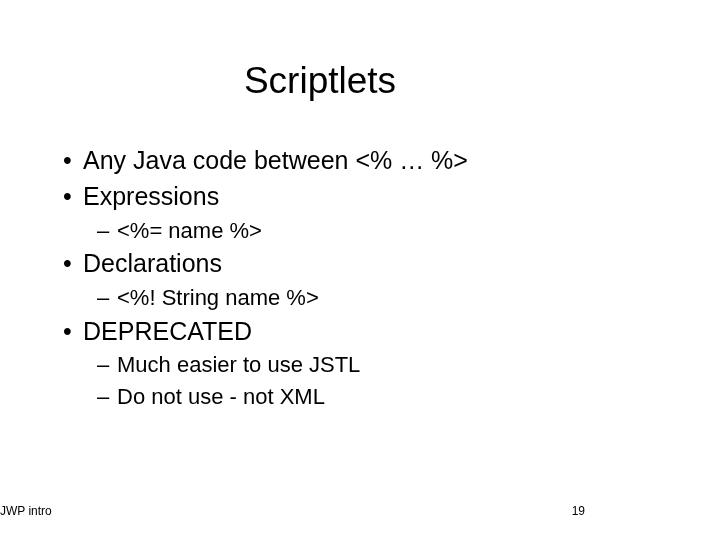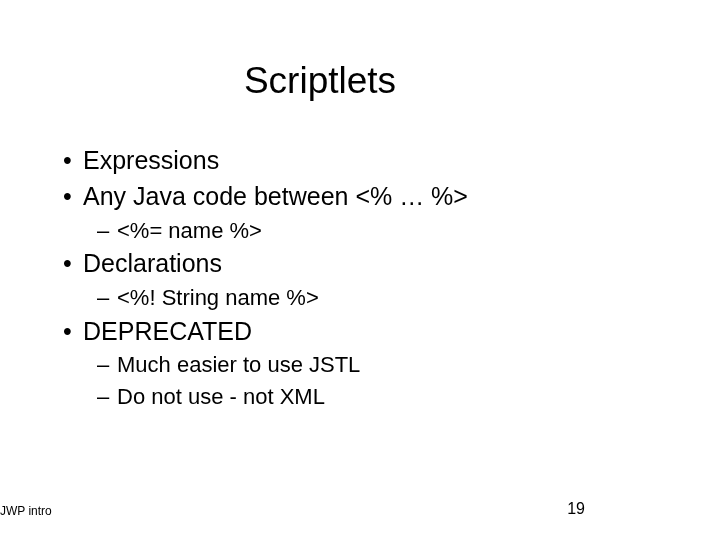--- a/index.html
+++ b/index.html
@@ -56,31 +56,31 @@
       bottom: 22px;
       left: 0;
       right: 0;
       text-align: left;
       font-size: 12px;
     }
     .footer-right {
       position: absolute;
       bottom: 22px;
       right: 55px;
-      font-size: 16px;
+      font-size: 12px;
     }
   </style>
 </head>
 <body>
 
 <div class="slide">
   <h1 class="title">Scriptlets</h1>
   <div class="content">
+    <div class="bullet-l1">Any Java code between &lt;% … %&gt;</div>
     <div class="bullet-l1">Expressions</div>
-    <div class="bullet-l1">Any Java code between &lt;% … %&gt;</div>
     <div class="bullet-l2">&lt;%= name %&gt;</div>
     <div class="bullet-l1">Declarations</div>
     <div class="bullet-l2">&lt;%! String name %&gt;</div>
     <div class="bullet-l1">DEPRECATED</div>
     <div class="bullet-l2">Much easier to use JSTL</div>
     <div class="bullet-l2">Do not use - not XML</div>
   </div>
   <div class="footer-center">JWP intro</div>
   <div class="footer-right">19</div>
 </div>

